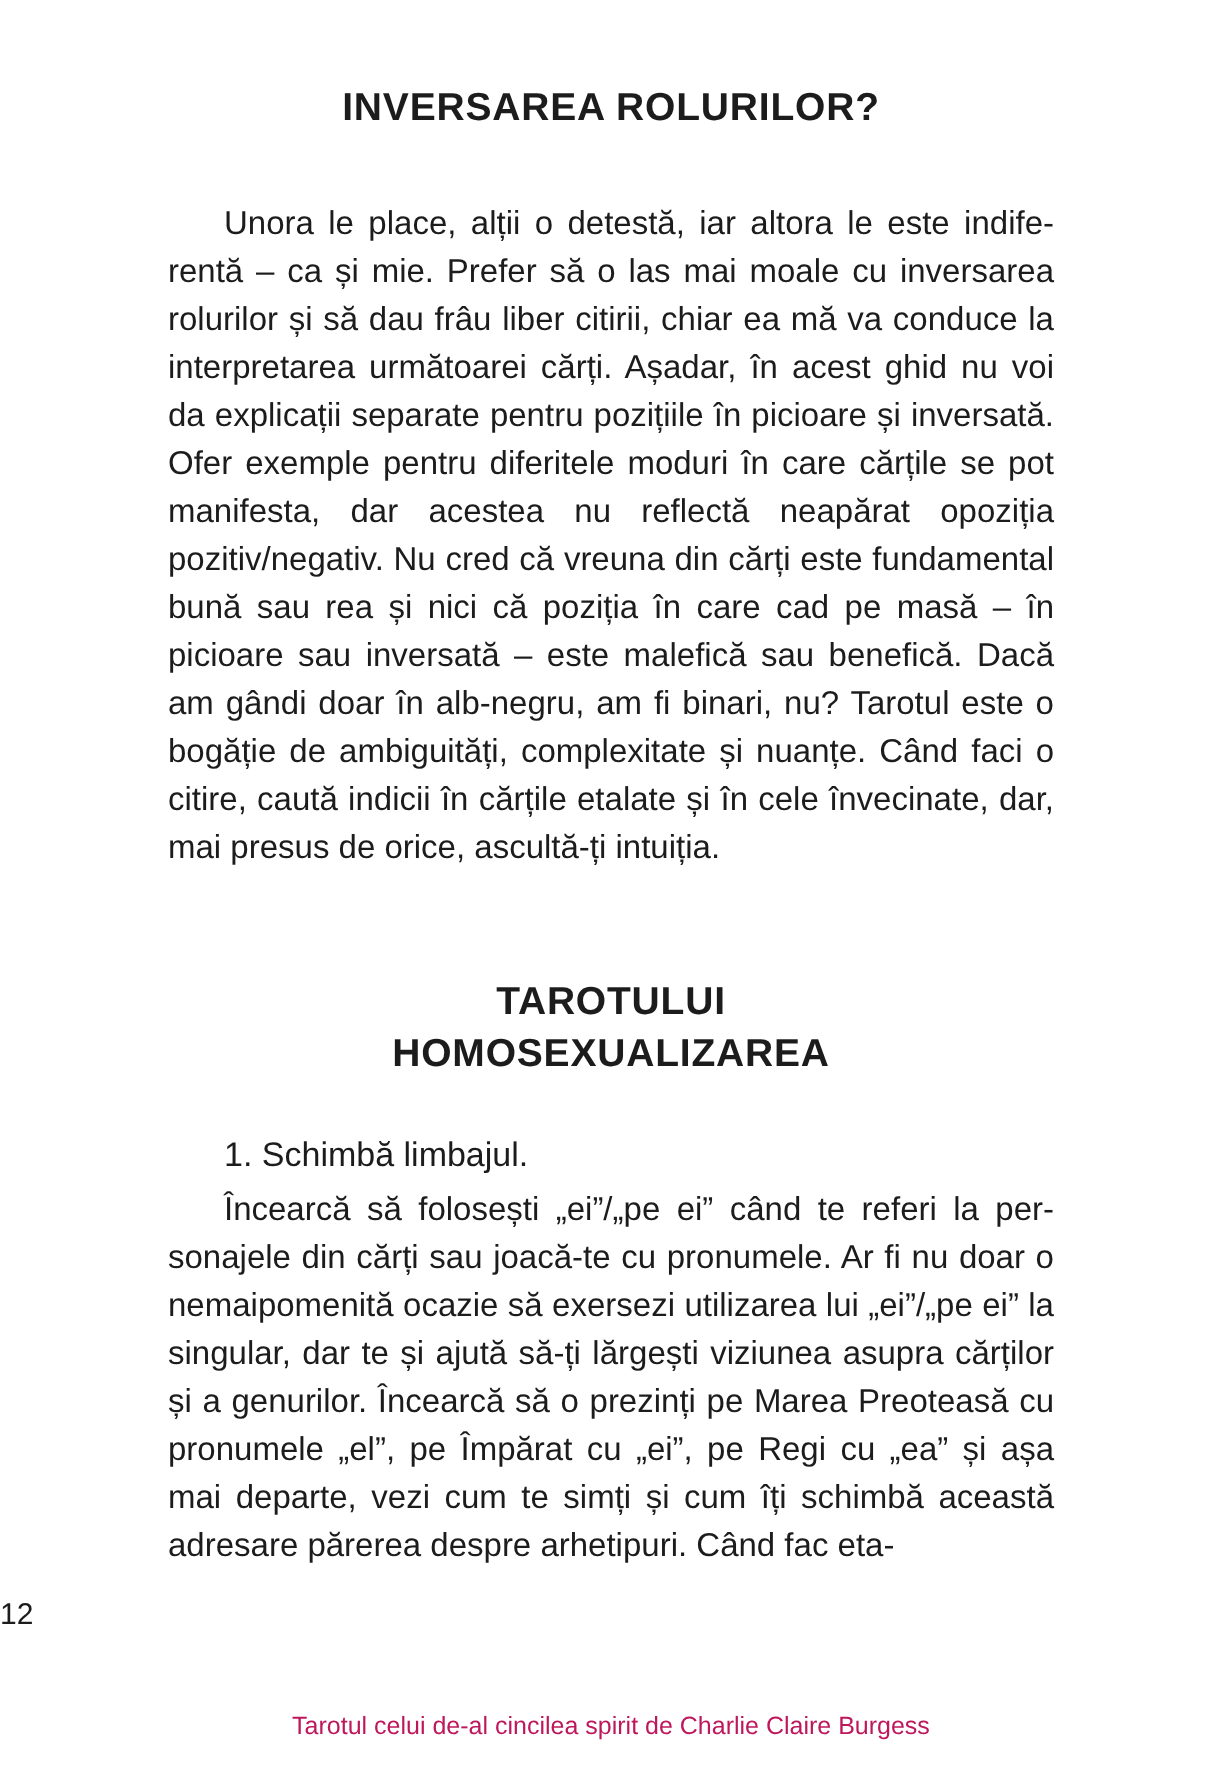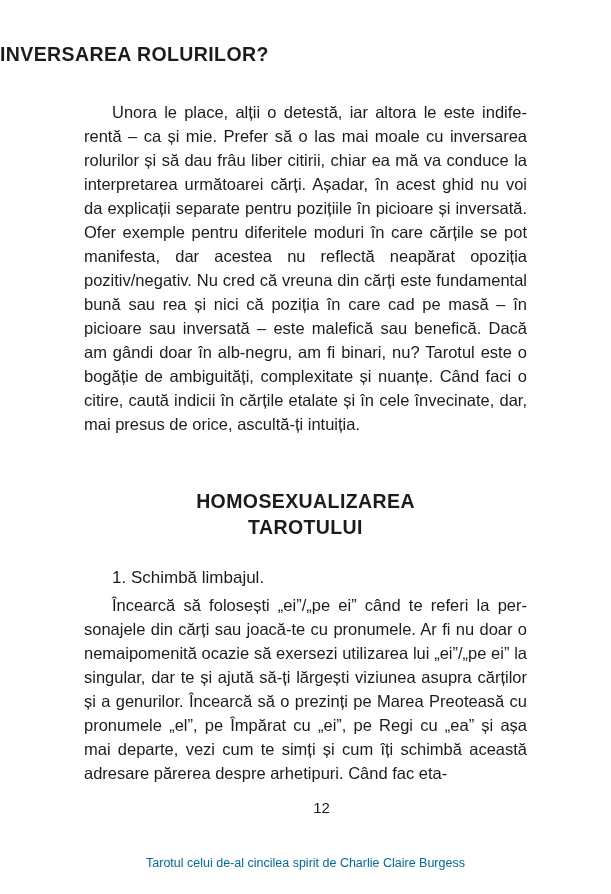--- a/index.html
+++ b/index.html
@@ -12,20 +12,21 @@
     width: 611px;
     height: 894px;
     margin: 0 auto;
     background: #ffffff;
     font-family: "Liberation Sans", sans-serif;
     color: #1c1c1c;
     overflow: hidden;
   }
   .title {
     padding-top: 30px;
+    text-align: center;
     font-size: 19.5px;
     font-weight: bold;
     letter-spacing: 0.4px;
   }
   .para {
     margin: 0 84px;
     text-align: justify;
     font-size: 16.5px;
     line-height: 24px;
     text-indent: 28px;
@@ -48,46 +49,45 @@
     margin: 28px 84px 0;
     text-indent: 28px;
     font-size: 17px;
     font-weight: normal;
   }
   .para-2 {
     margin-top: 5px;
   }
   .page-number {
     margin-top: 14px;
-    text-align: center;
+    text-align: left;
     font-size: 15px;
-    margin-left: 32px;
   }
   .footer {
     position: absolute;
     left: 0;
     right: 0;
     bottom: 24px;
     text-align: center;
     font-size: 12.5px;
-    color: #0369a1;
+    color: #be185d;
   }
 </style>
 </head>
 <body>
 
 <div class="page">
 
   <h1 class="title">INVERSAREA ROLURILOR?</h1>
 
   <p class="para para-1"><span>Unora le place, alții o detestă, iar altora le este indife­rentă – ca și mie. Prefer să o las mai moale cu inversarea rolurilor și să dau frâu liber citirii, chiar ea mă va conduce la interpretarea următoarei cărți. Așadar, în acest ghid nu voi da explicații separate pentru pozițiile </span><span class="italic">în picioare</span><span> și </span><span class="italic">in­versată</span><span>. Ofer exemple pentru diferitele moduri în care căr­țile se pot manifesta, dar acestea nu reflectă neapărat opoziția pozitiv/negativ. Nu cred că vreuna din cărți este fundamental bună sau rea și nici că poziția în care cad pe masă – în picioare sau inversată – este malefică sau bene­fică. Dacă am gândi doar în alb-negru, am fi binari, nu? Ta­rotul este o bogăție de ambiguități, complexitate și nuanțe. Când faci o citire, caută indicii în cărțile etalate și în cele învecinate, dar, mai presus de orice, ascultă-ți in­tuiția.</span></p>
 
   <h2 class="section-heading">
+    <div>TAROTULUI</div>
     <div>HOMOSEXUALIZAREA</div>
-    <div>TAROTULUI</div>
   </h2>
 
   <p class="subheading">1. Schimbă limbajul.</p>
 
   <p class="para para-2"><span>Încearcă să folosești „ei”/„pe ei” când te referi la per­sonajele din cărți sau joacă-te cu pronumele. Ar fi nu doar o nemaipomenită ocazie să exersezi utilizarea lui „ei”/„pe ei” la singular, dar te și ajută să-ți lărgești viziunea asupra cărților </span><span class="italic">și</span><span> a genurilor. Încearcă să o prezinți pe Marea Preo­teasă cu pronumele „el”, pe Împărat cu „ei”, pe Regi cu „ea” și așa mai departe, vezi cum te simți și cum îți schimbă această adresare părerea despre arhetipuri. Când fac eta-</span></p>
 
   <div class="page-number">12</div>
 
   <div class="footer">Tarotul celui de-al cincilea spirit de Charlie Claire Burgess</div>
 

